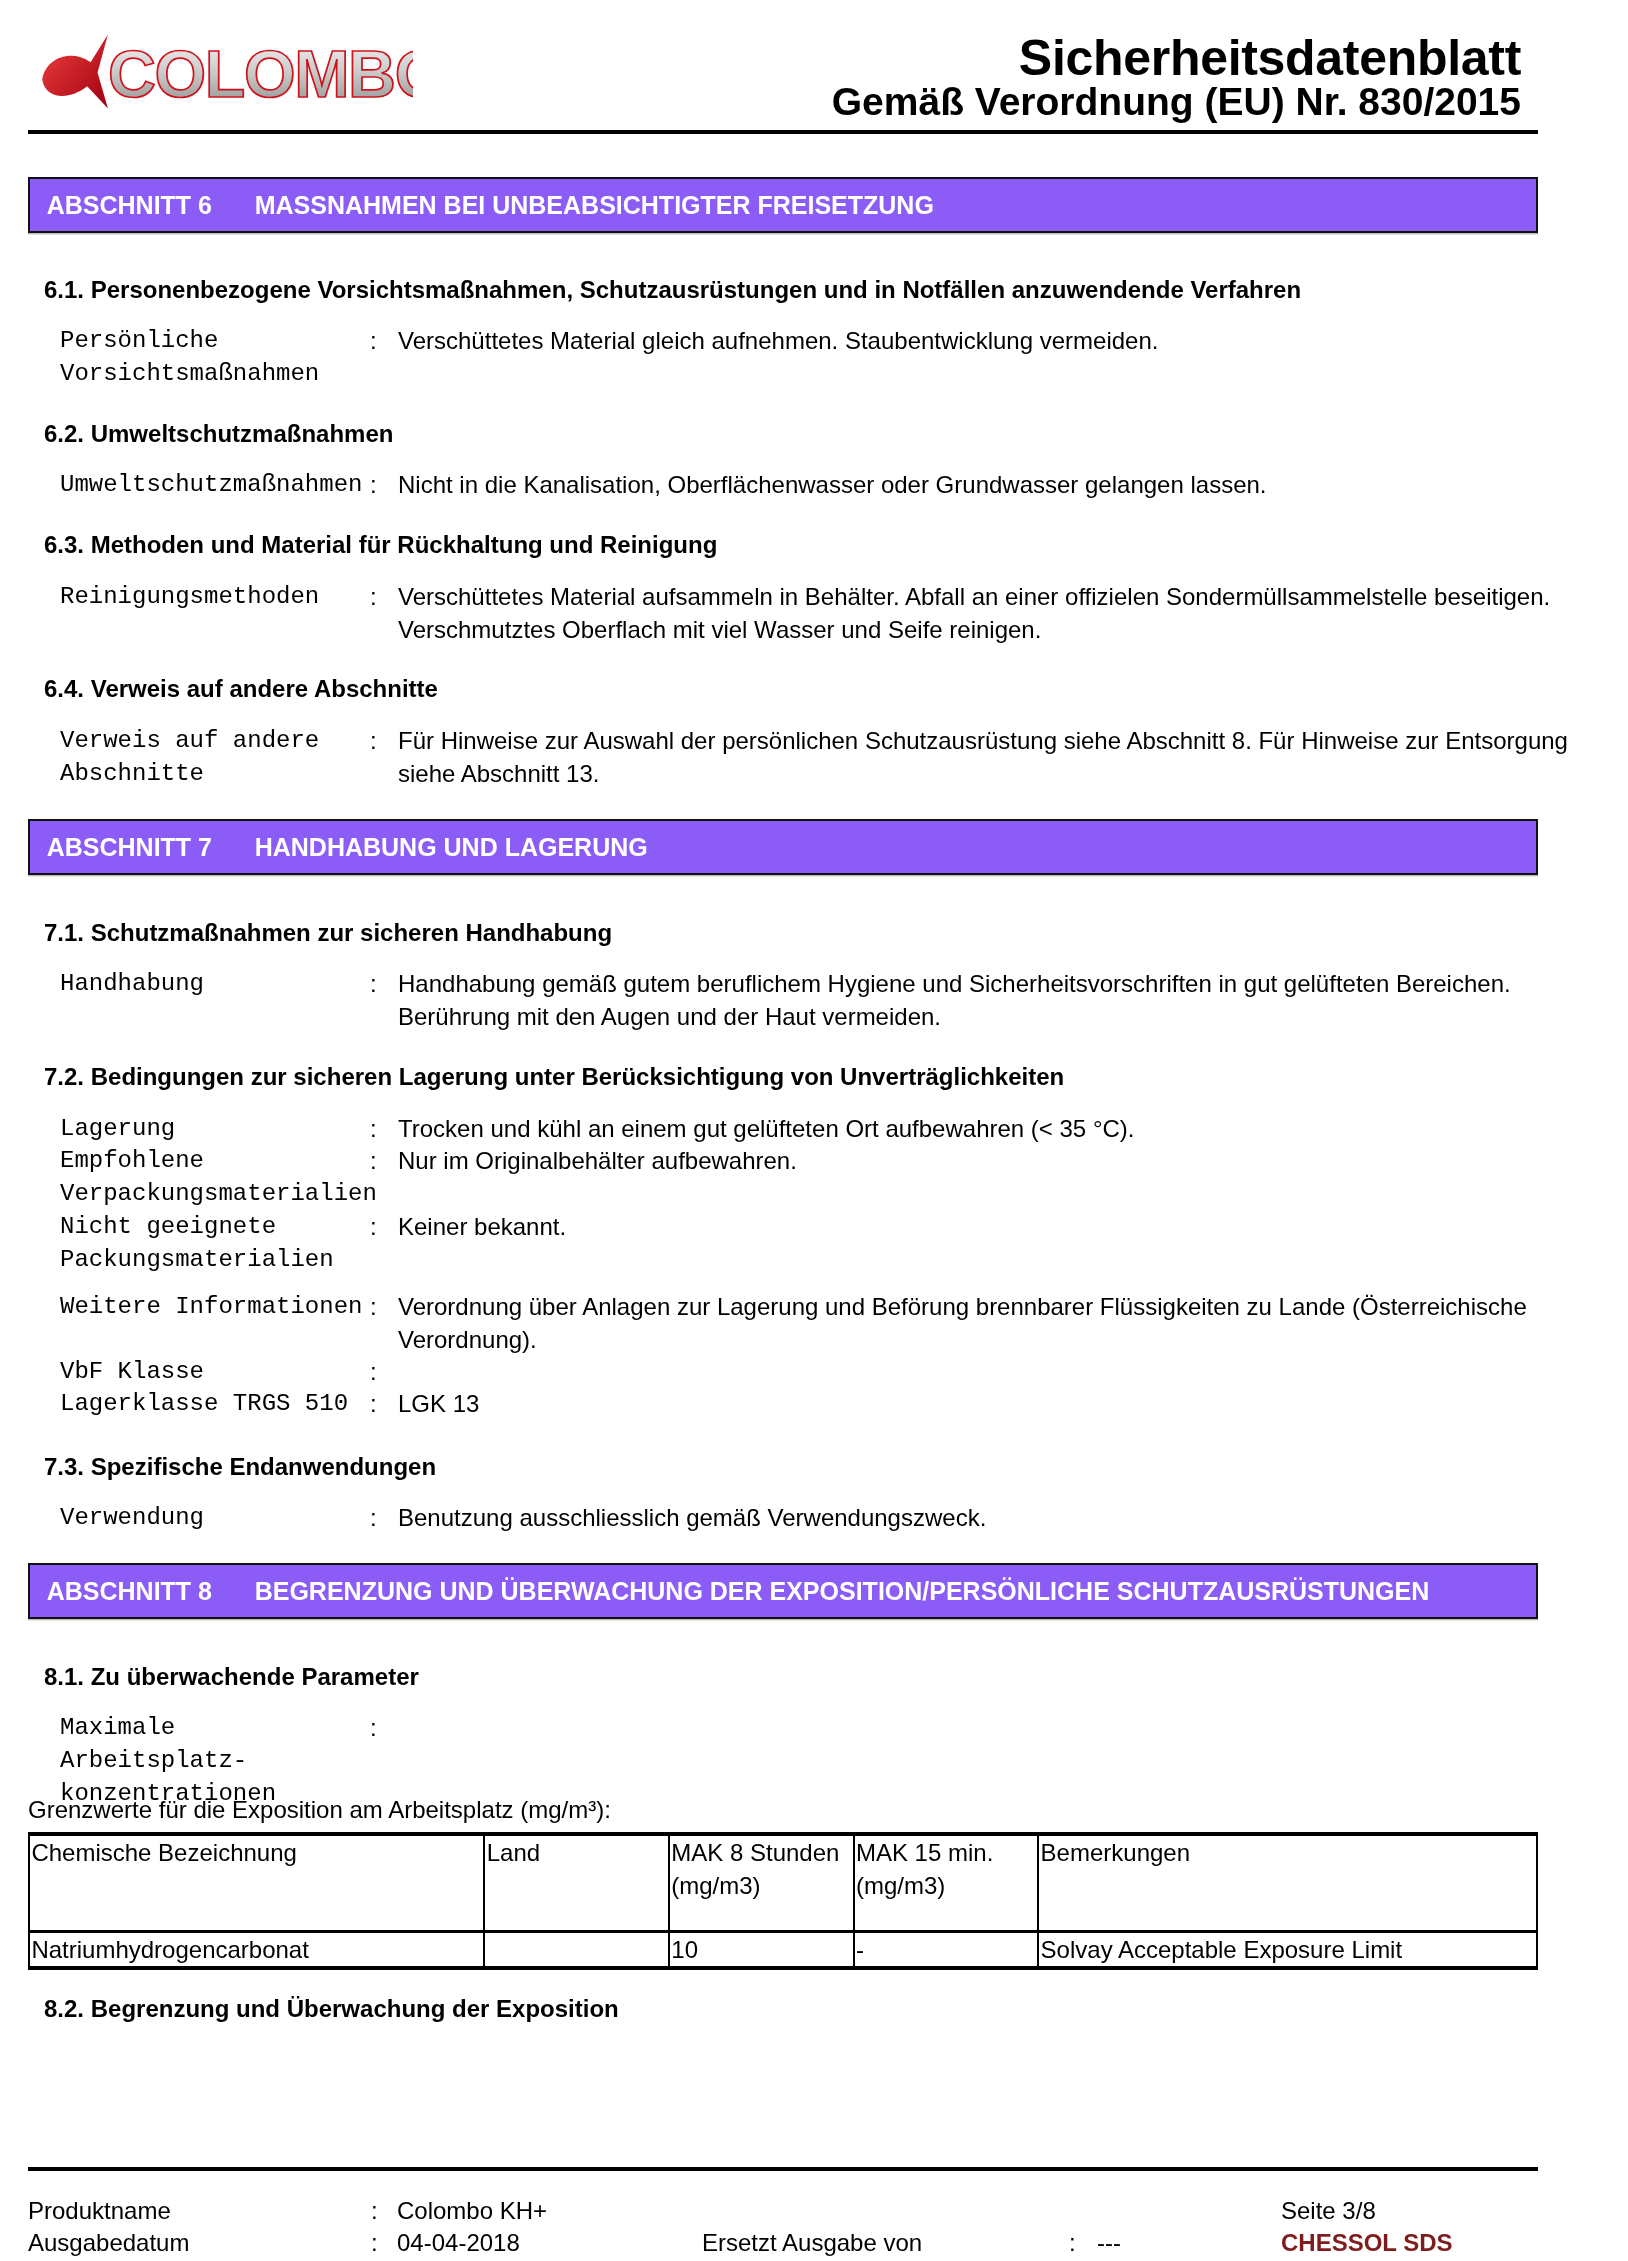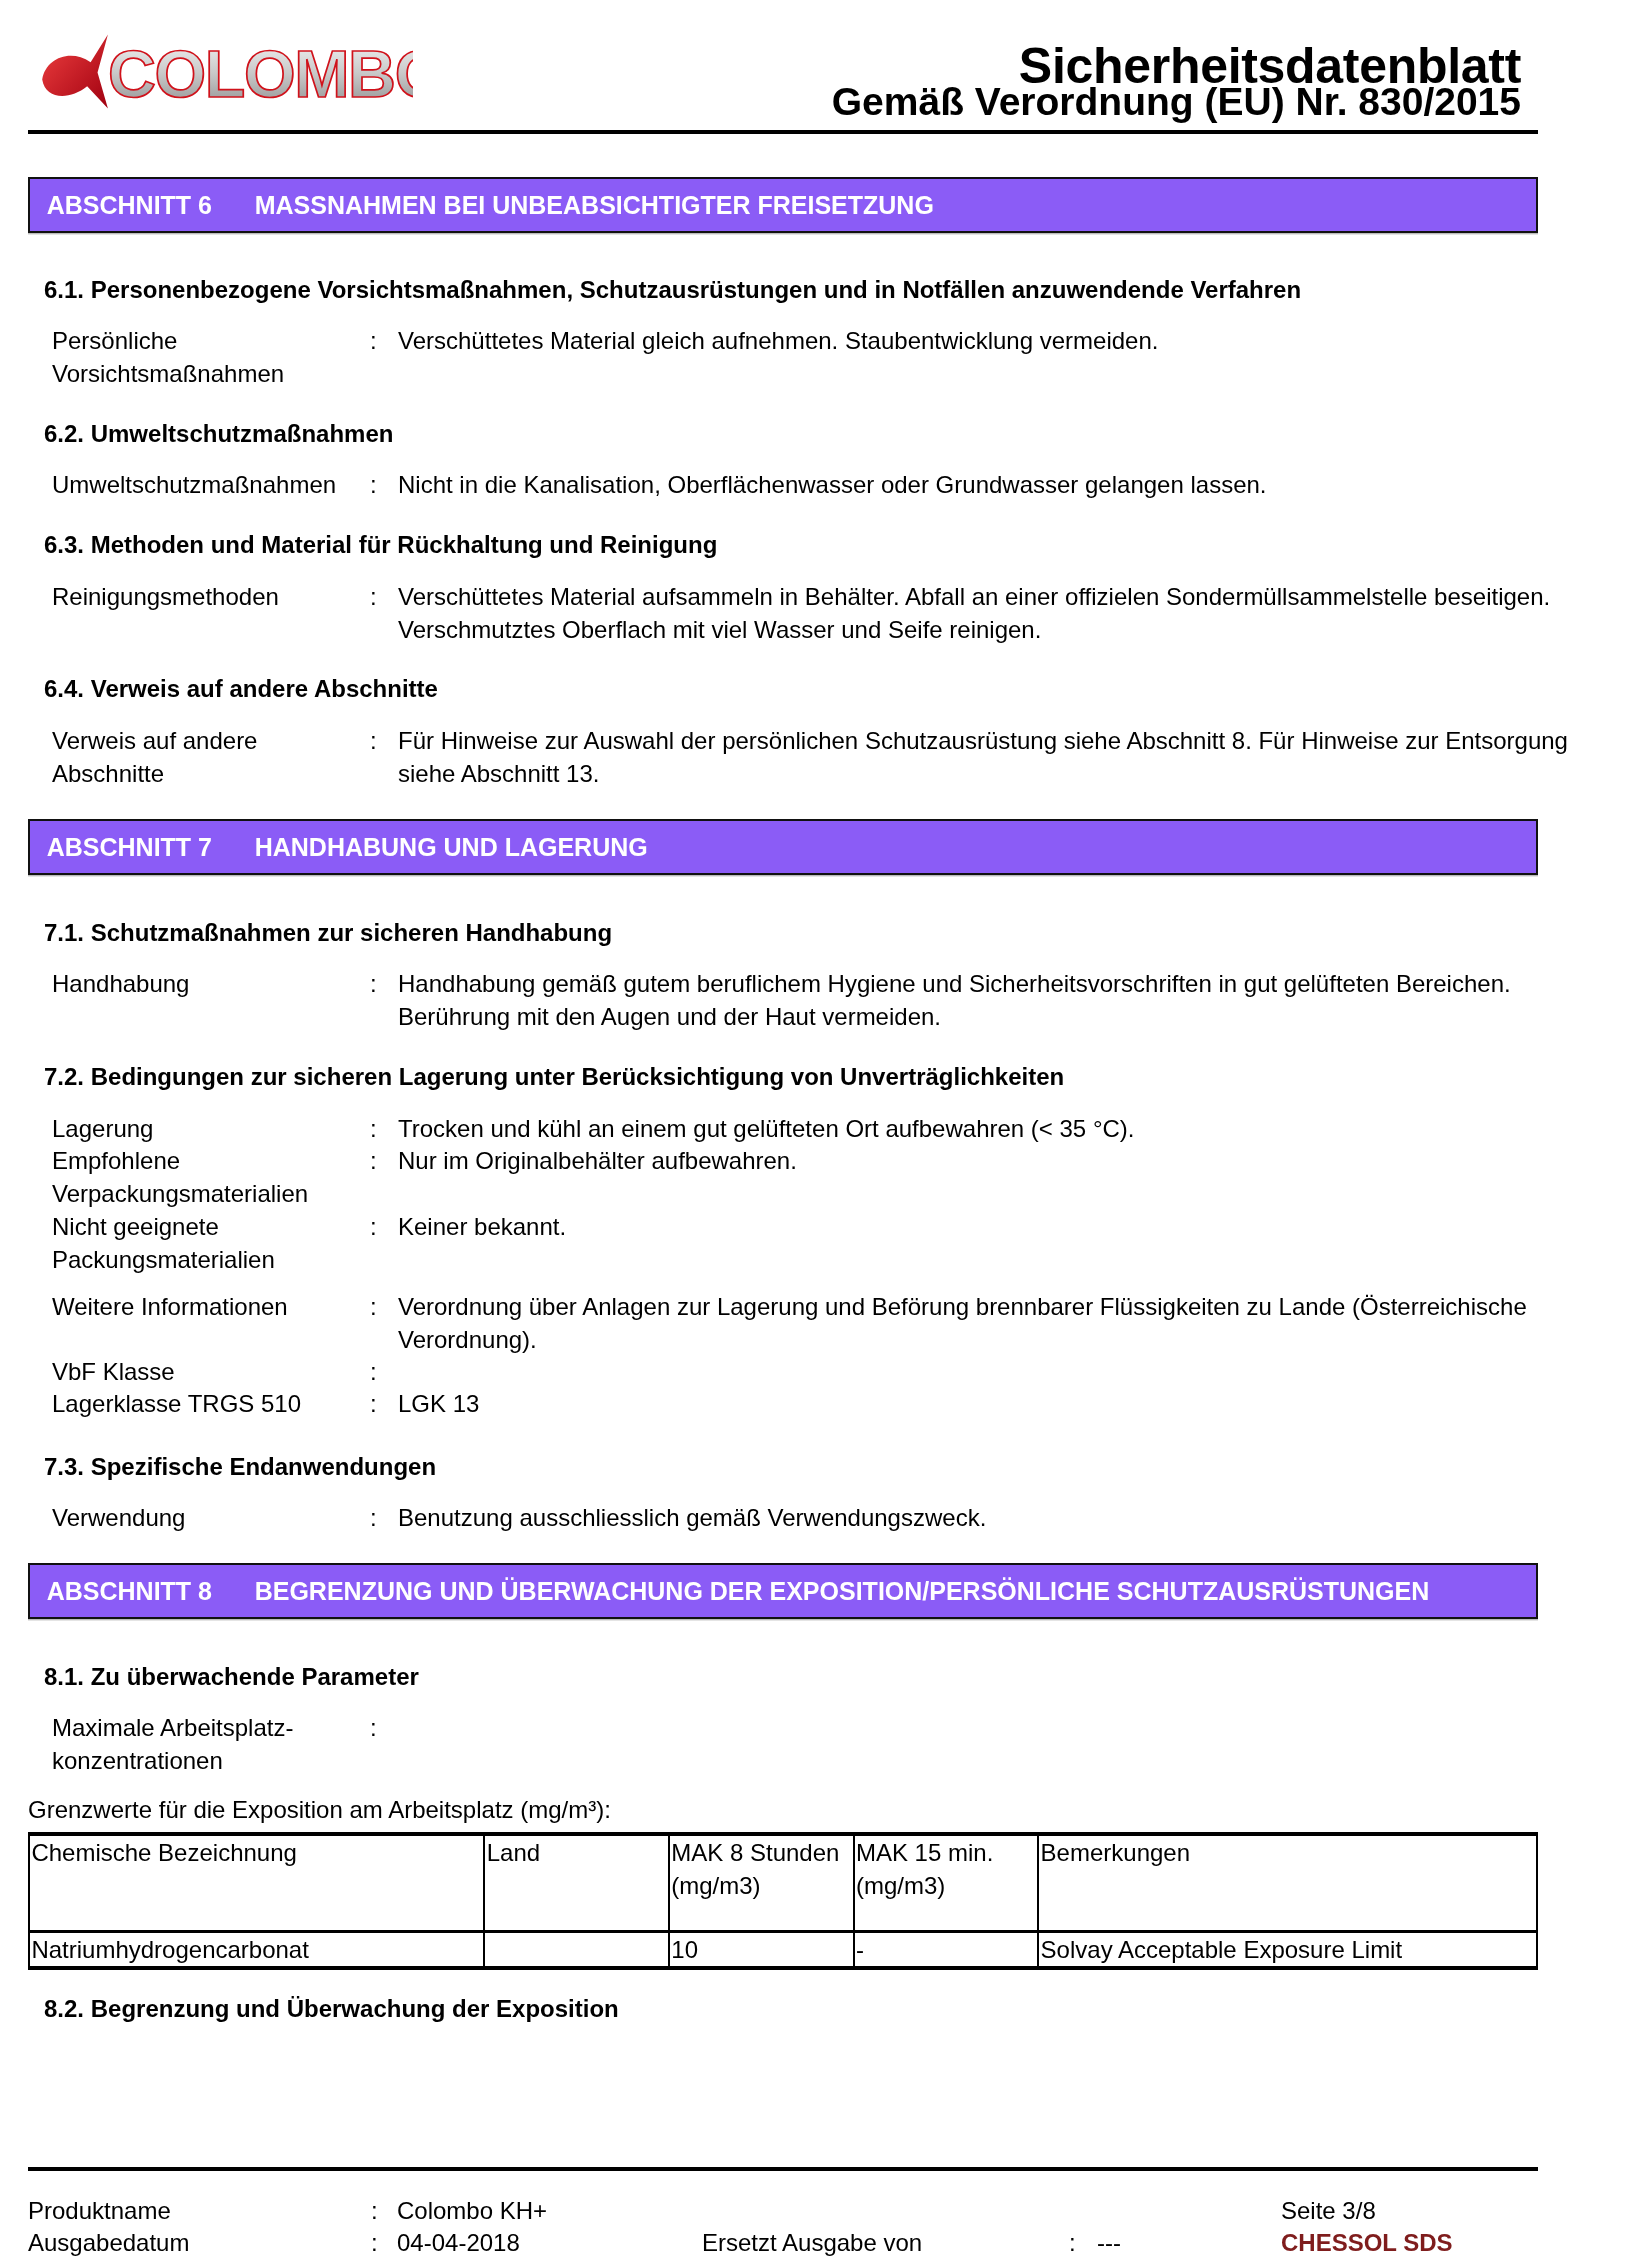--- a/index.html
+++ b/index.html
@@ -1,31 +1,31 @@
 <!DOCTYPE html>
 <html style="font-size:11px"><head>
 <meta charset="utf-8">
 <style>
   * { box-sizing: border-box; margin: 0; padding: 0; }
   html, body { width: 1629px; height: 2261px; background: #ffffff; overflow: hidden; }
   body { position: relative; font-family: "Liberation Sans", sans-serif; color: #000; }
 
   
   .logo { position: absolute; left: 38px; top: 31px; width: 375px; height: 83px; }
-  .doc-title { position: absolute; right: 108px; top: 37px; font-size: 50px; font-weight: bold; letter-spacing: -0.3px; white-space: nowrap; }
+  .doc-title { position: absolute; right: 108px; top: 29px; font-size: 50px; font-weight: bold; letter-spacing: -0.3px; white-space: nowrap; }
   .doc-subtitle { position: absolute; right: 108px; top: 80px; font-size: 39px; font-weight: bold; white-space: nowrap; }
   .header-rule { position: absolute; left: 28px; width: 1510px; top: 130px; height: 3.5px; background: #000; }
 
   
   .section-bar { position: absolute; left: 28px; width: 1510px; height: 56px; background: #8b5cf6; border: 2.1px solid #111; box-shadow: 0 1.4px 0 #bbb; color: #fff; font-weight: bold; font-size: 25px; display: flex; align-items: center; padding-left: 16.7px; white-space: nowrap; }
   .section-bar .num { width: 208px; display: inline-block; }
 
   .subhead { position: absolute; left: 44px; font-size: 24px; font-weight: bold; white-space: nowrap; }
   .kv { position: absolute; left: 44px; width: 1492px; font-size: 24px; line-height: 33px; }
-  .kv .k { position: absolute; left: 8px; width: 326px; }
+  .kv .k { position: absolute; left: 16px; width: 326px; font-family: Liberation Mono, monospace; }
   .kv .c { position: absolute; left: 326px; width: 21px; }
   .kv .v { position: absolute; left: 354px; width: 1180px; }
 
   
   .tbl-caption { position: absolute; left: 28px; font-size: 24px; white-space: nowrap; }
   table.limits { position: absolute; left: 28px; top: 1832px; width: 1510px; border-collapse: collapse; font-size: 24px; line-height: 33px; }
   table.limits td, table.limits th { border: 2.1px solid #000; vertical-align: top; text-align: left; font-weight: normal; padding: 0 1.4px; }
   table.limits thead th { height: 97px; border-bottom-width: 3.5px; }
   table.limits tbody td { height: 35px; }
   table.limits { border-top: 4.2px solid #000; border-bottom: 4.2px solid #000; }

